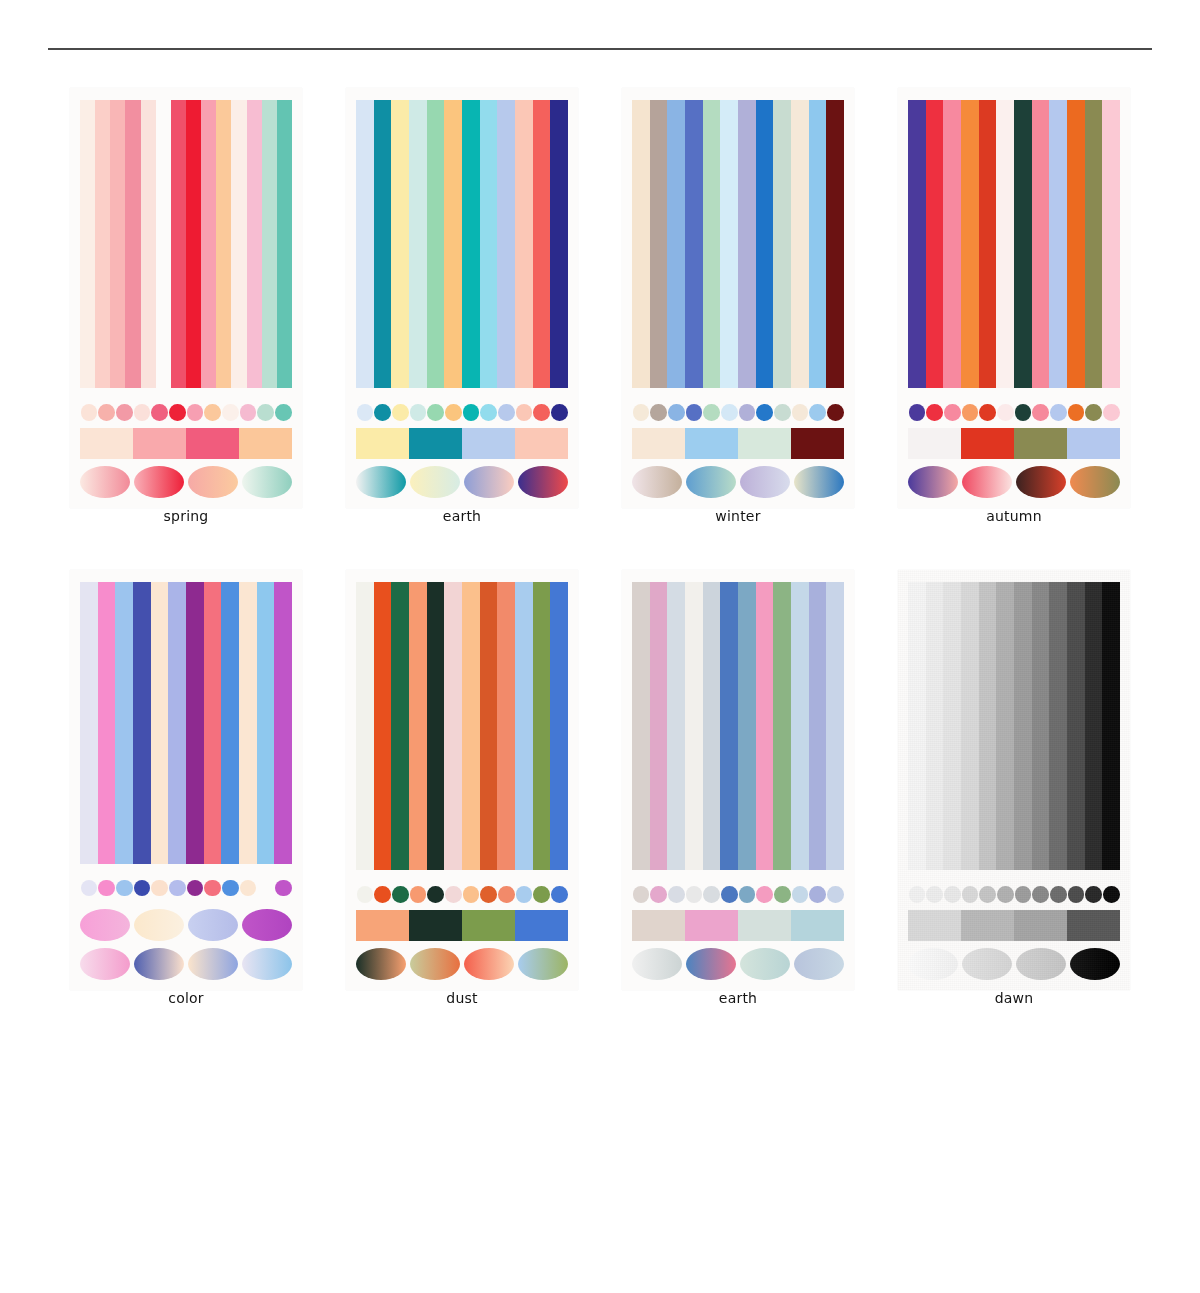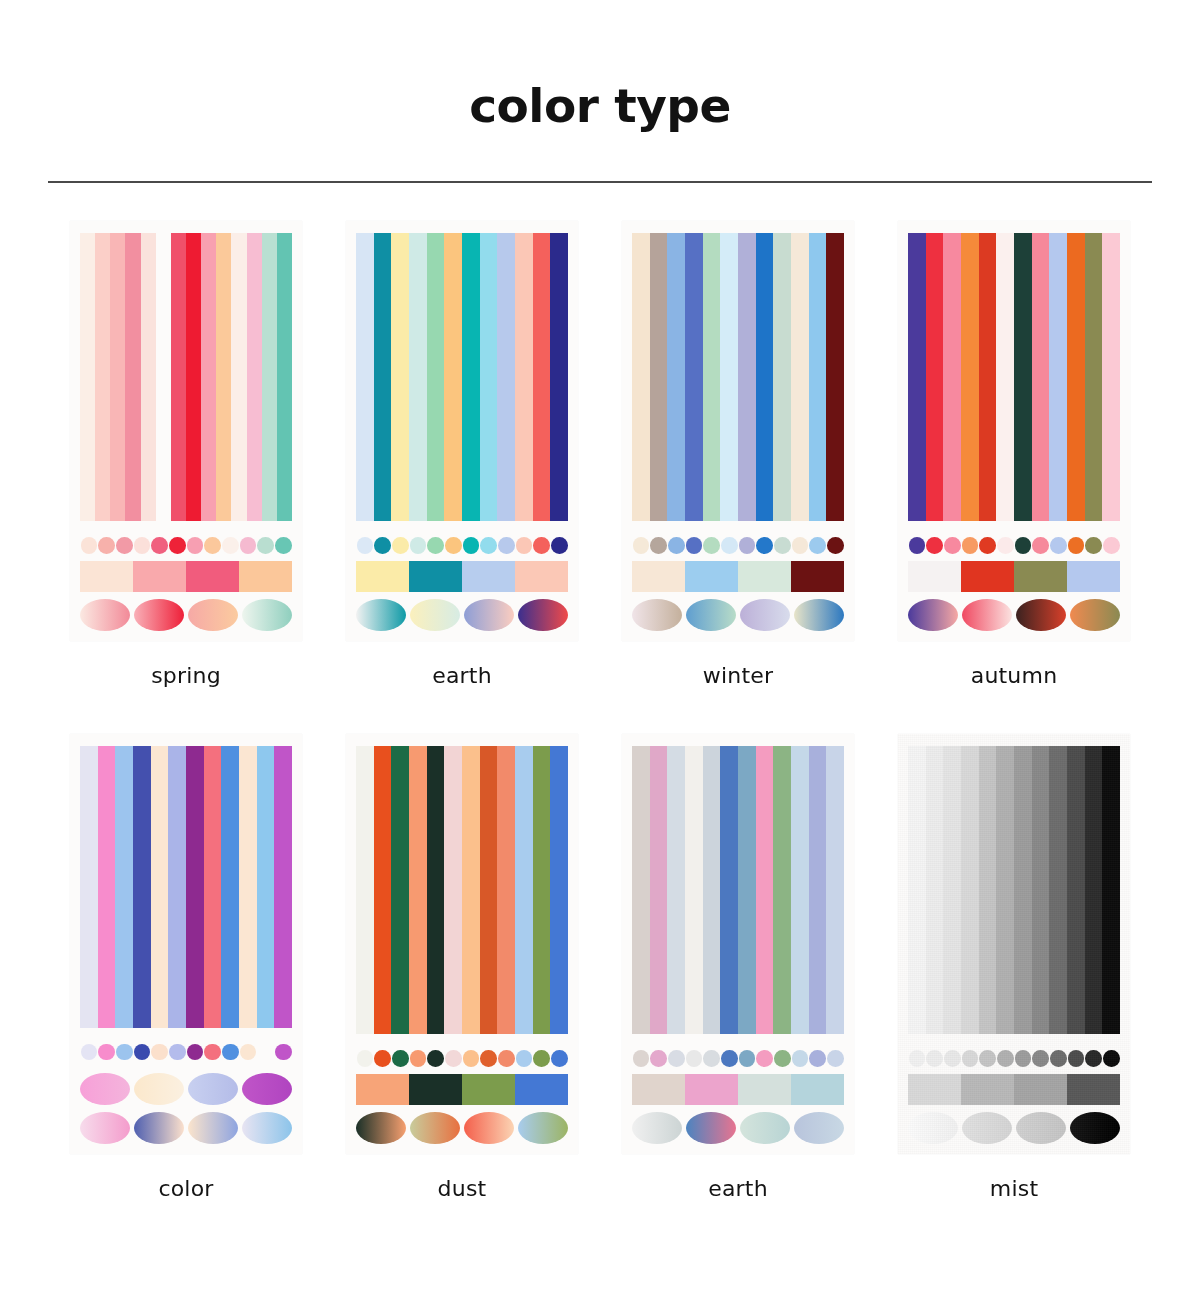--- a/index.html
+++ b/index.html
@@ -107,22 +107,21 @@
     margin-top: 7px;
     gap: 4px;
   }
   .ellipse {
     flex: 1 1 0;
     height: 32px;
     border-radius: 50%;
   }
 
   .card-label {
-    margin-top: 22px;
-    font-size: 22px;
+    font-size: 14px;
     color: #141414;
     font-family: "DejaVu Sans", sans-serif;
     letter-spacing: 0.2px;
   }
 
   .row-gap { height: 46px; }
 
   
   .grain::after {
     content: "";
@@ -133,21 +132,20 @@
     background-image:
       repeating-linear-gradient(0deg, rgba(0,0,0,0.05) 0 1px, rgba(255,255,255,0.05) 1px 2px),
       repeating-linear-gradient(90deg, rgba(0,0,0,0.04) 0 1px, rgba(255,255,255,0.04) 1px 2px);
   }
 </style>
 </head>
 <body>
 
 <div class="page">
 
-  <h1 class="page-title">color type</h1>
   <div class="title-rule"></div>
 
   <div class="grid" id="grid">
       <div class="cell">
         <div class="card">
           <div class="stripes">
             <div class="stripe" style="background: rgb(251, 238, 230);"></div>
             <div class="stripe" style="background: rgb(251, 207, 200);"></div>
             <div class="stripe" style="background: rgb(249, 182, 182);"></div>
             <div class="stripe" style="background: rgb(242, 143, 160);"></div>
@@ -498,17 +496,17 @@
             <div class="bar" style="background: rgb(164, 164, 164);"></div>
             <div class="bar" style="background: rgb(88, 88, 88);"></div>
           </div>
           <div class="ellipses">
             <div class="ellipse" style="background: linear-gradient(90deg, rgb(251, 251, 251), rgb(240, 240, 240));"></div>
             <div class="ellipse" style="background: linear-gradient(90deg, rgb(224, 224, 224), rgb(212, 212, 212));"></div>
             <div class="ellipse" style="background: linear-gradient(90deg, rgb(208, 208, 208), rgb(196, 196, 196));"></div>
             <div class="ellipse" style="background: linear-gradient(90deg, rgb(21, 21, 21), rgb(0, 0, 0));"></div>
           </div>
         </div>
-        <div class="card-label">mist</div>
+        <div class="card-label">dawn</div>
       </div>
     </div>
 
 </div>
 
 </body></html>

